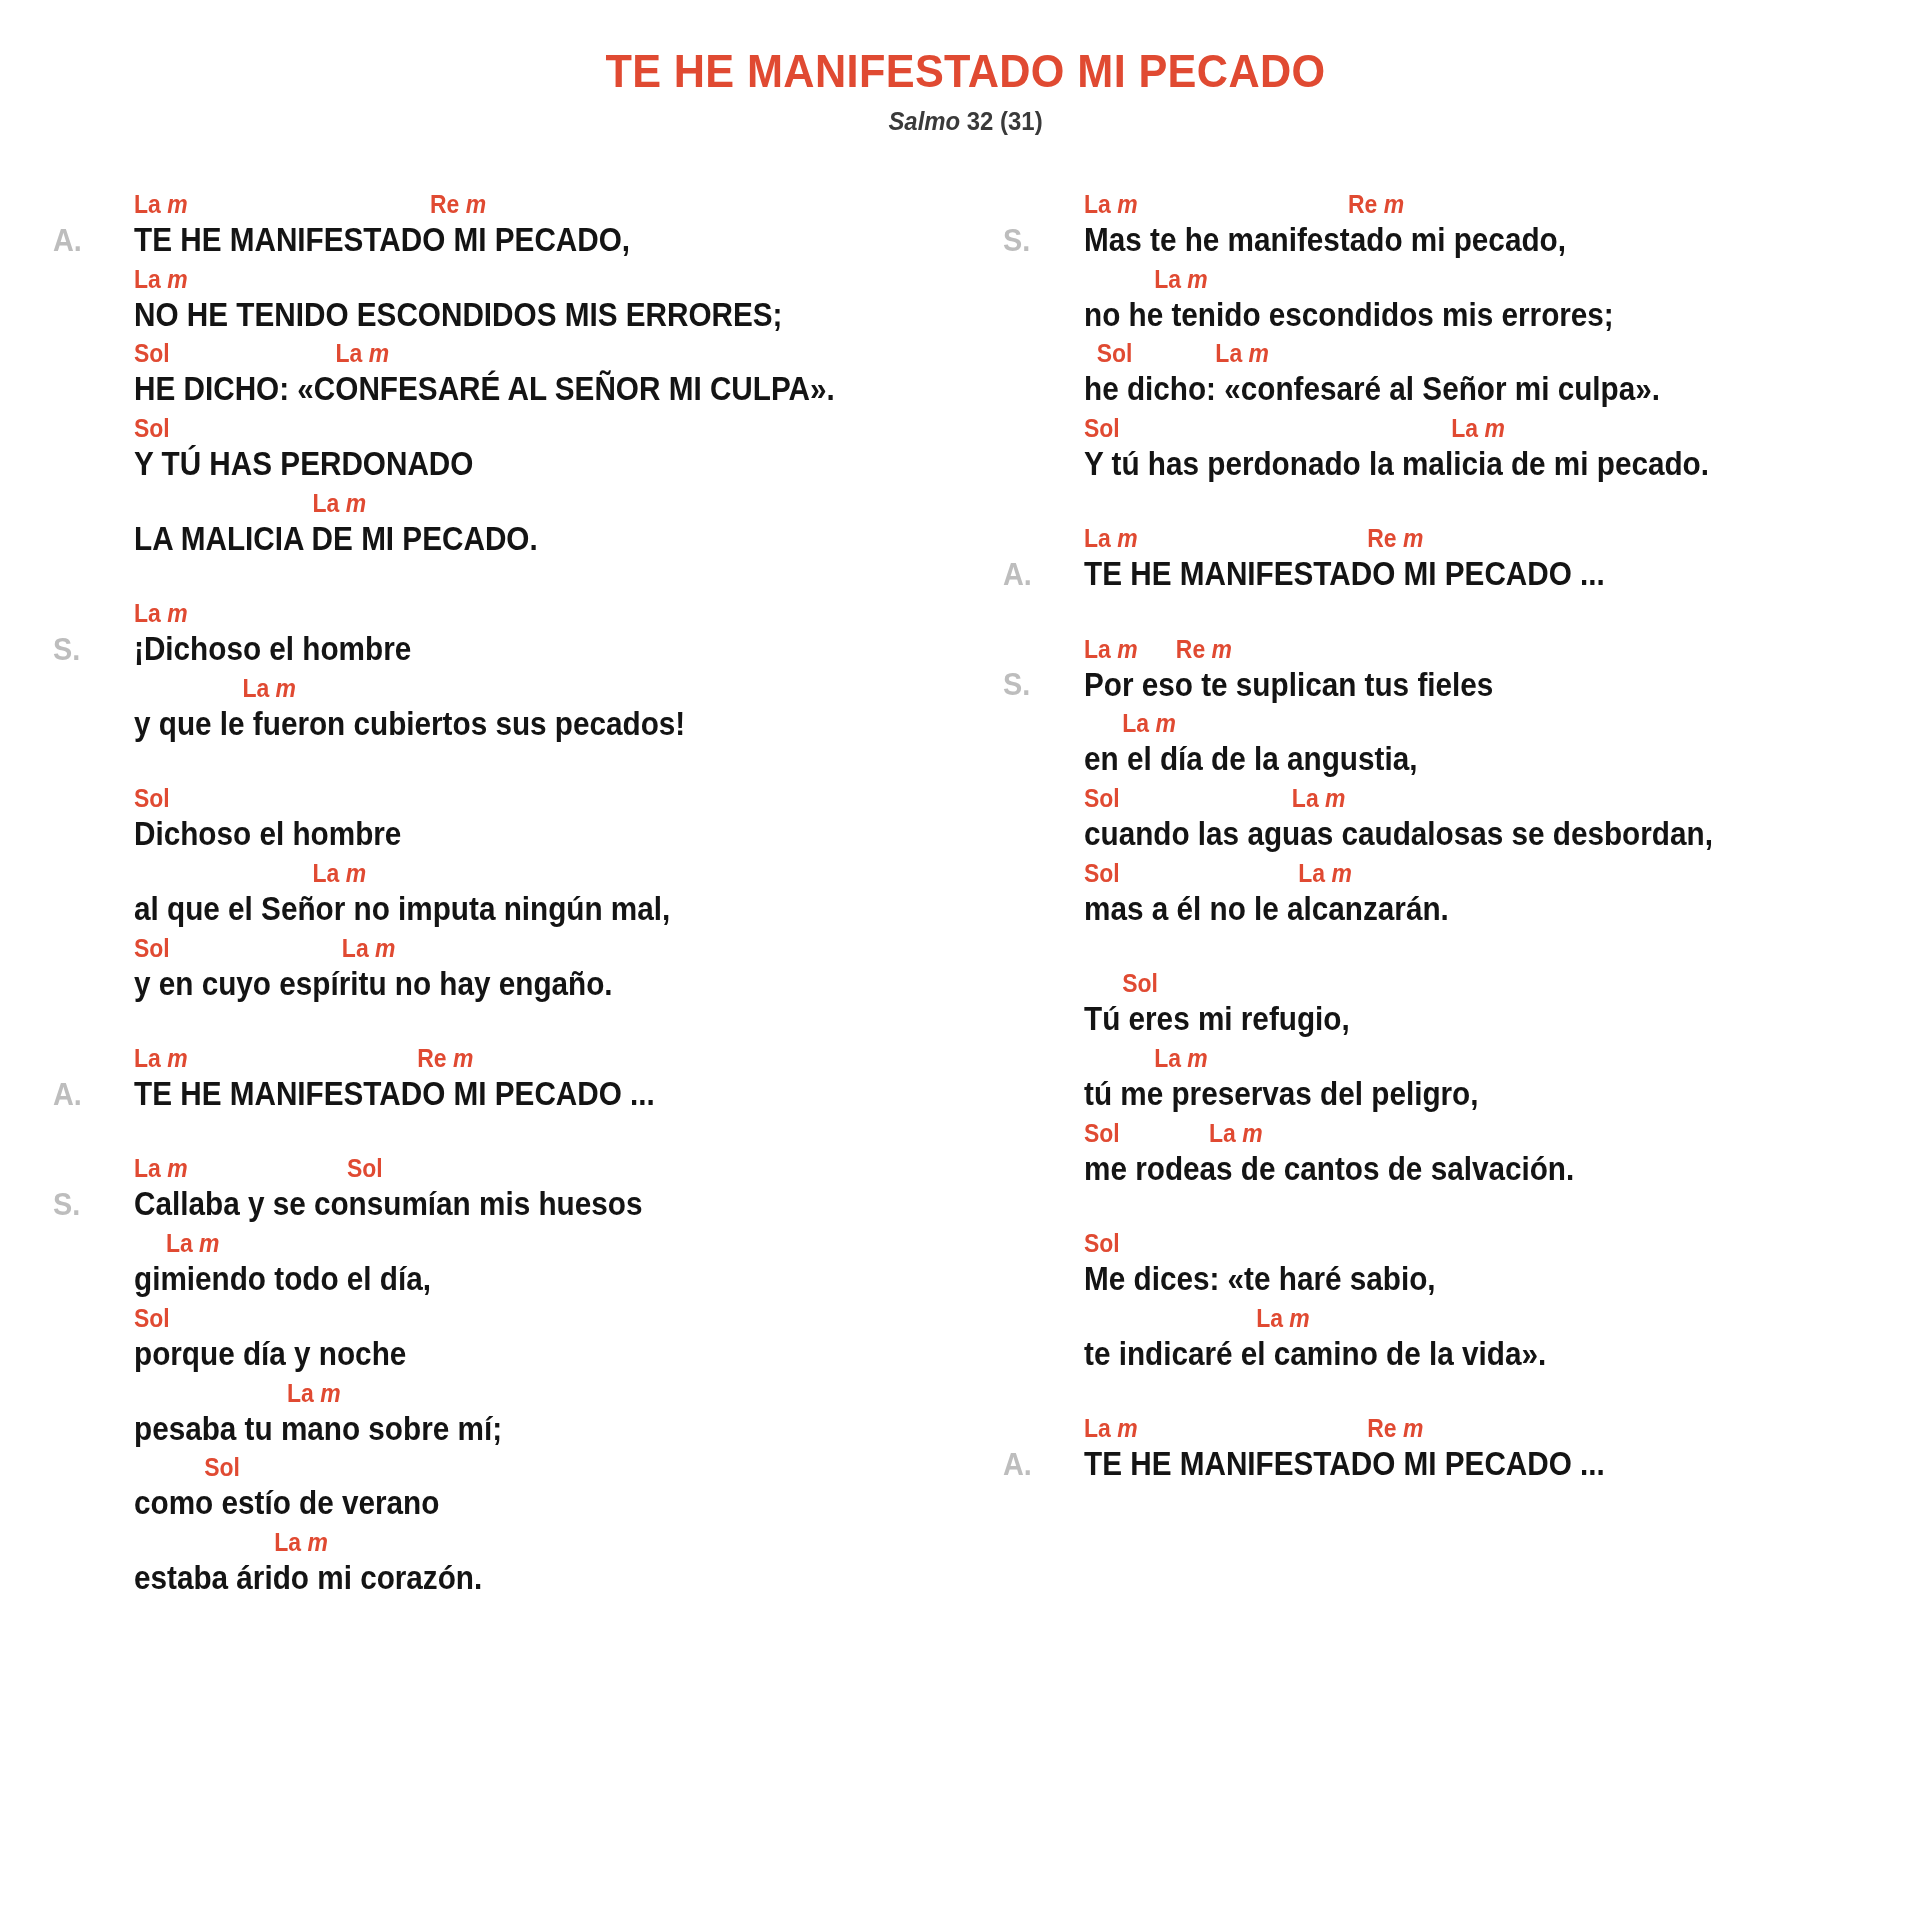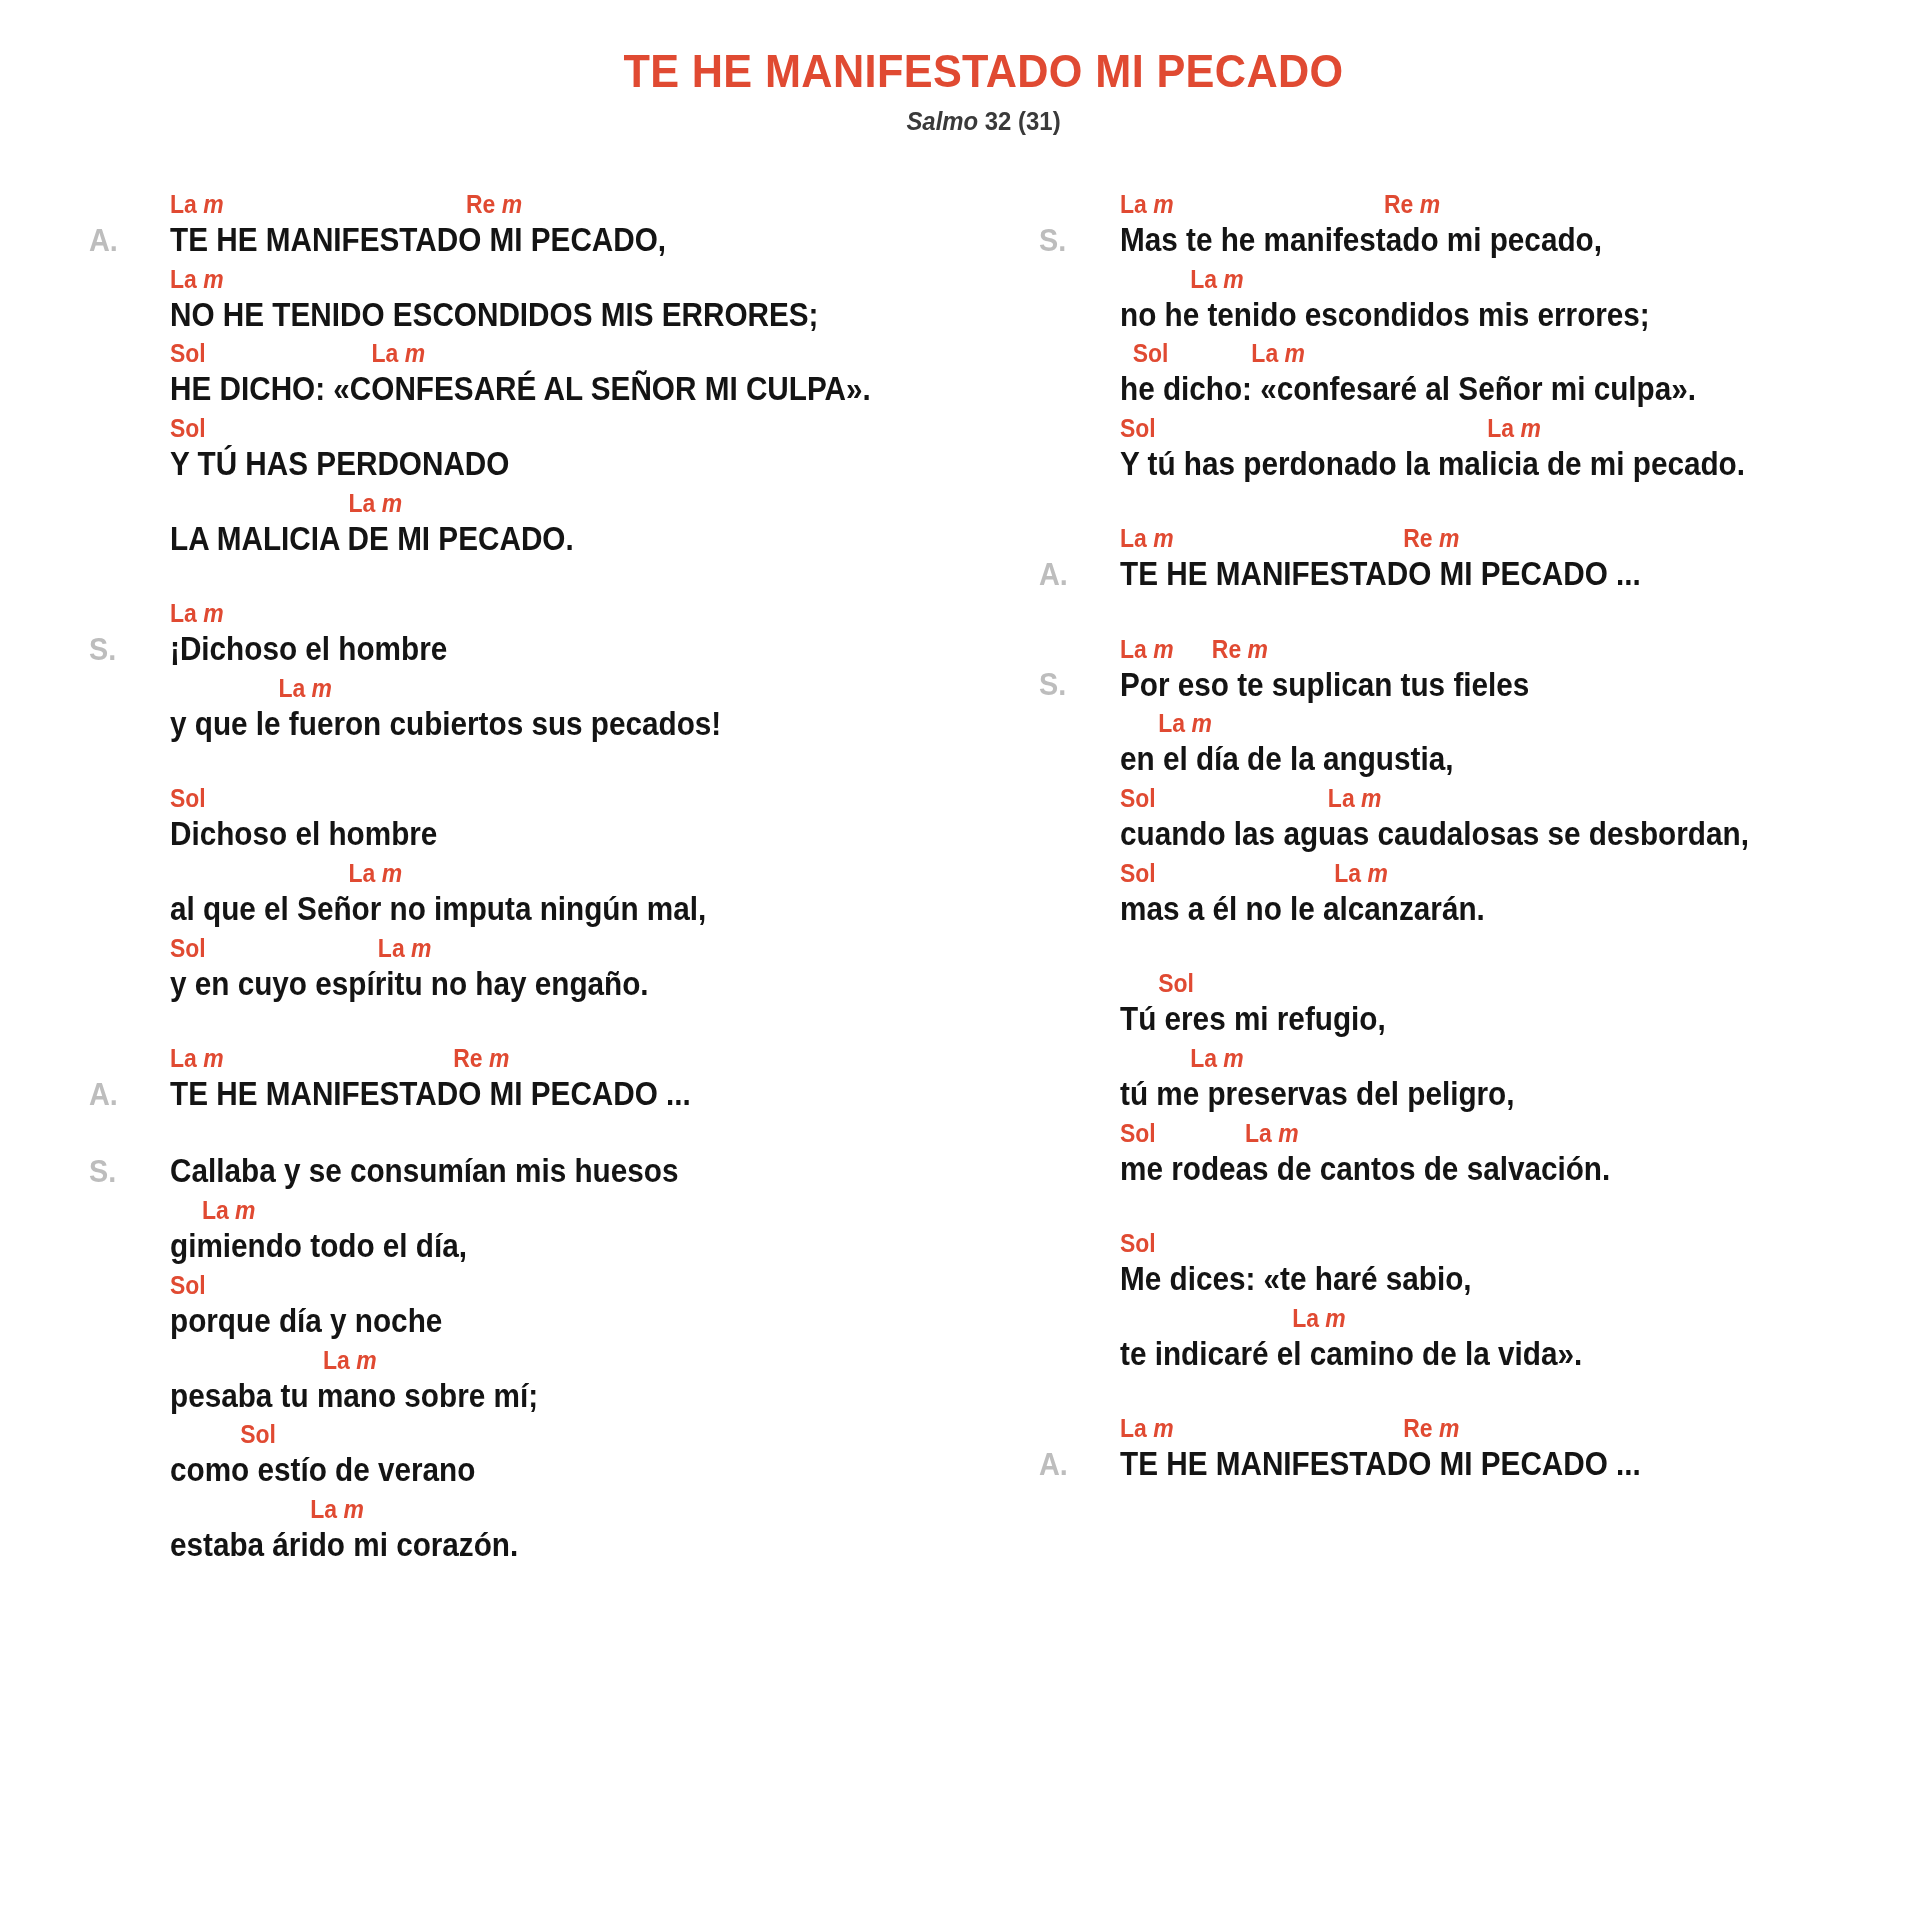--- a/index.html
+++ b/index.html
@@ -2,21 +2,21 @@
 <html style="font-size:14px"><head>
 <meta charset="utf-8">
 <style>
   html,body{margin:0;padding:0;}
   body{
     width:1931px;height:1931px;
     background:#ffffff;
     font-family:"Liberation Sans","DejaVu Sans",sans-serif;
     -webkit-font-smoothing:antialiased;
   }
-  .page{position:relative;width:1931px;height:1931px;box-sizing:border-box;padding-left:36px;}
+  .page{position:relative;width:1931px;height:1931px;box-sizing:border-box;}
 
   
   .header{padding-top:46px;text-align:center;}
   .song-title{
     font-size:47px;font-weight:bold;color:#E04A32;
     letter-spacing:0.4px;line-height:1.05;
     transform:scaleX(0.92);transform-origin:center;
     white-space:nowrap;
   }
   .song-subtitle{
@@ -151,20 +151,21 @@
         <div class="block">
           <div class="linepair">
             <div class="role">A.</div>
             <div class="chordrow"><span class="chord"><span>La</span><span class="sp">&nbsp;</span><span class="min">m</span><span class="sp">&nbsp;&nbsp;&nbsp;&nbsp;&nbsp;&nbsp;&nbsp;&nbsp;&nbsp;&nbsp;&nbsp;&nbsp;&nbsp;&nbsp;&nbsp;&nbsp;&nbsp;&nbsp;&nbsp;&nbsp;&nbsp;&nbsp;&nbsp;&nbsp;&nbsp;&nbsp;&nbsp;&nbsp;&nbsp;&nbsp;&nbsp;&nbsp;&nbsp;&nbsp;&nbsp;&nbsp;</span><span>Re</span><span class="sp">&nbsp;</span><span class="min">m</span></span></div>
             <div class="lyric caps">TE HE MANIFESTADO MI PECADO ...</div>
           </div>
         </div>
         <div class="block">
           <div class="linepair">
             <div class="role">S.</div>
+            <div class="chordrow"><span class="chord"><span>La</span><span class="sp">&nbsp;</span><span class="min">m</span><span class="sp">&nbsp;&nbsp;&nbsp;&nbsp;&nbsp;&nbsp;&nbsp;&nbsp;&nbsp;&nbsp;&nbsp;&nbsp;&nbsp;&nbsp;&nbsp;&nbsp;&nbsp;&nbsp;&nbsp;&nbsp;&nbsp;&nbsp;&nbsp;&nbsp;&nbsp;</span><span>Sol</span></span></div>
             <div class="lyric">Callaba y se consumían mis huesos</div>
           </div>
           <div class="linepair">
             <div class="chordrow"><span class="chord"><span class="sp">&nbsp;&nbsp;&nbsp;&nbsp;&nbsp;</span><span>La</span><span class="sp">&nbsp;</span><span class="min">m</span></span></div>
             <div class="lyric">gimiendo todo el día,</div>
           </div>
           <div class="linepair">
             <div class="chordrow"><span class="chord"><span>Sol</span></span></div>
             <div class="lyric">porque día y noche</div>
           </div>

